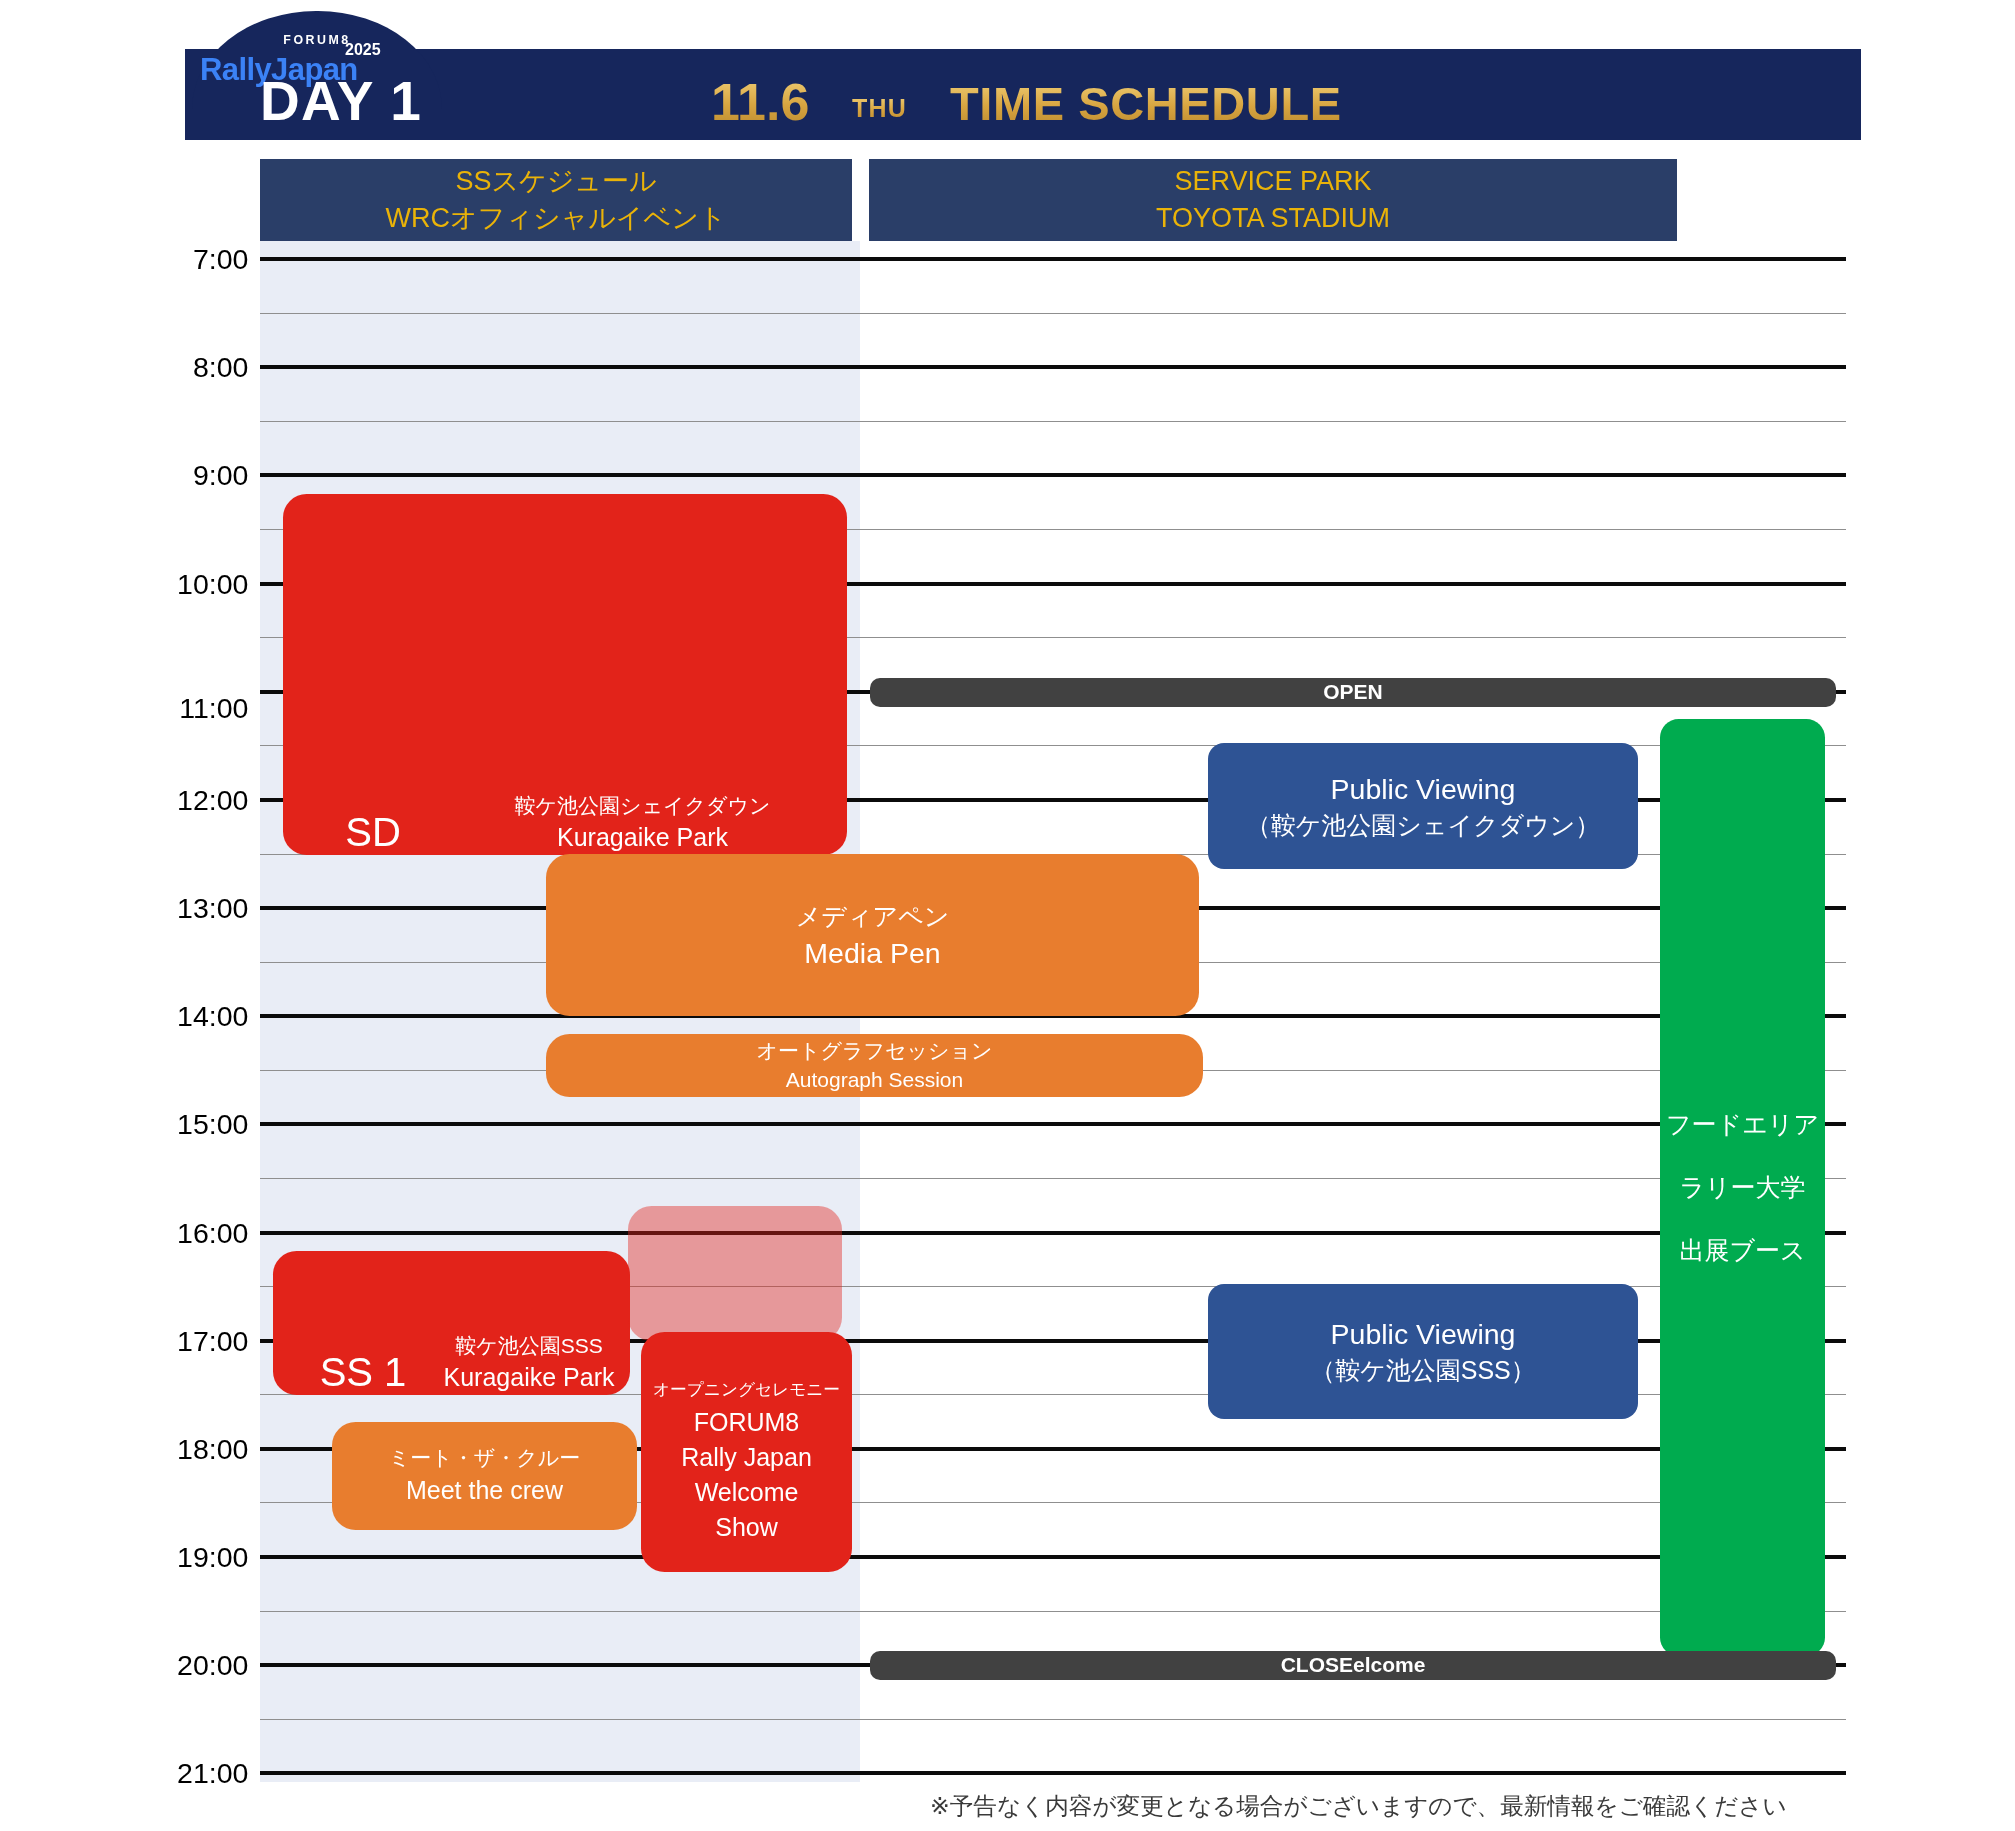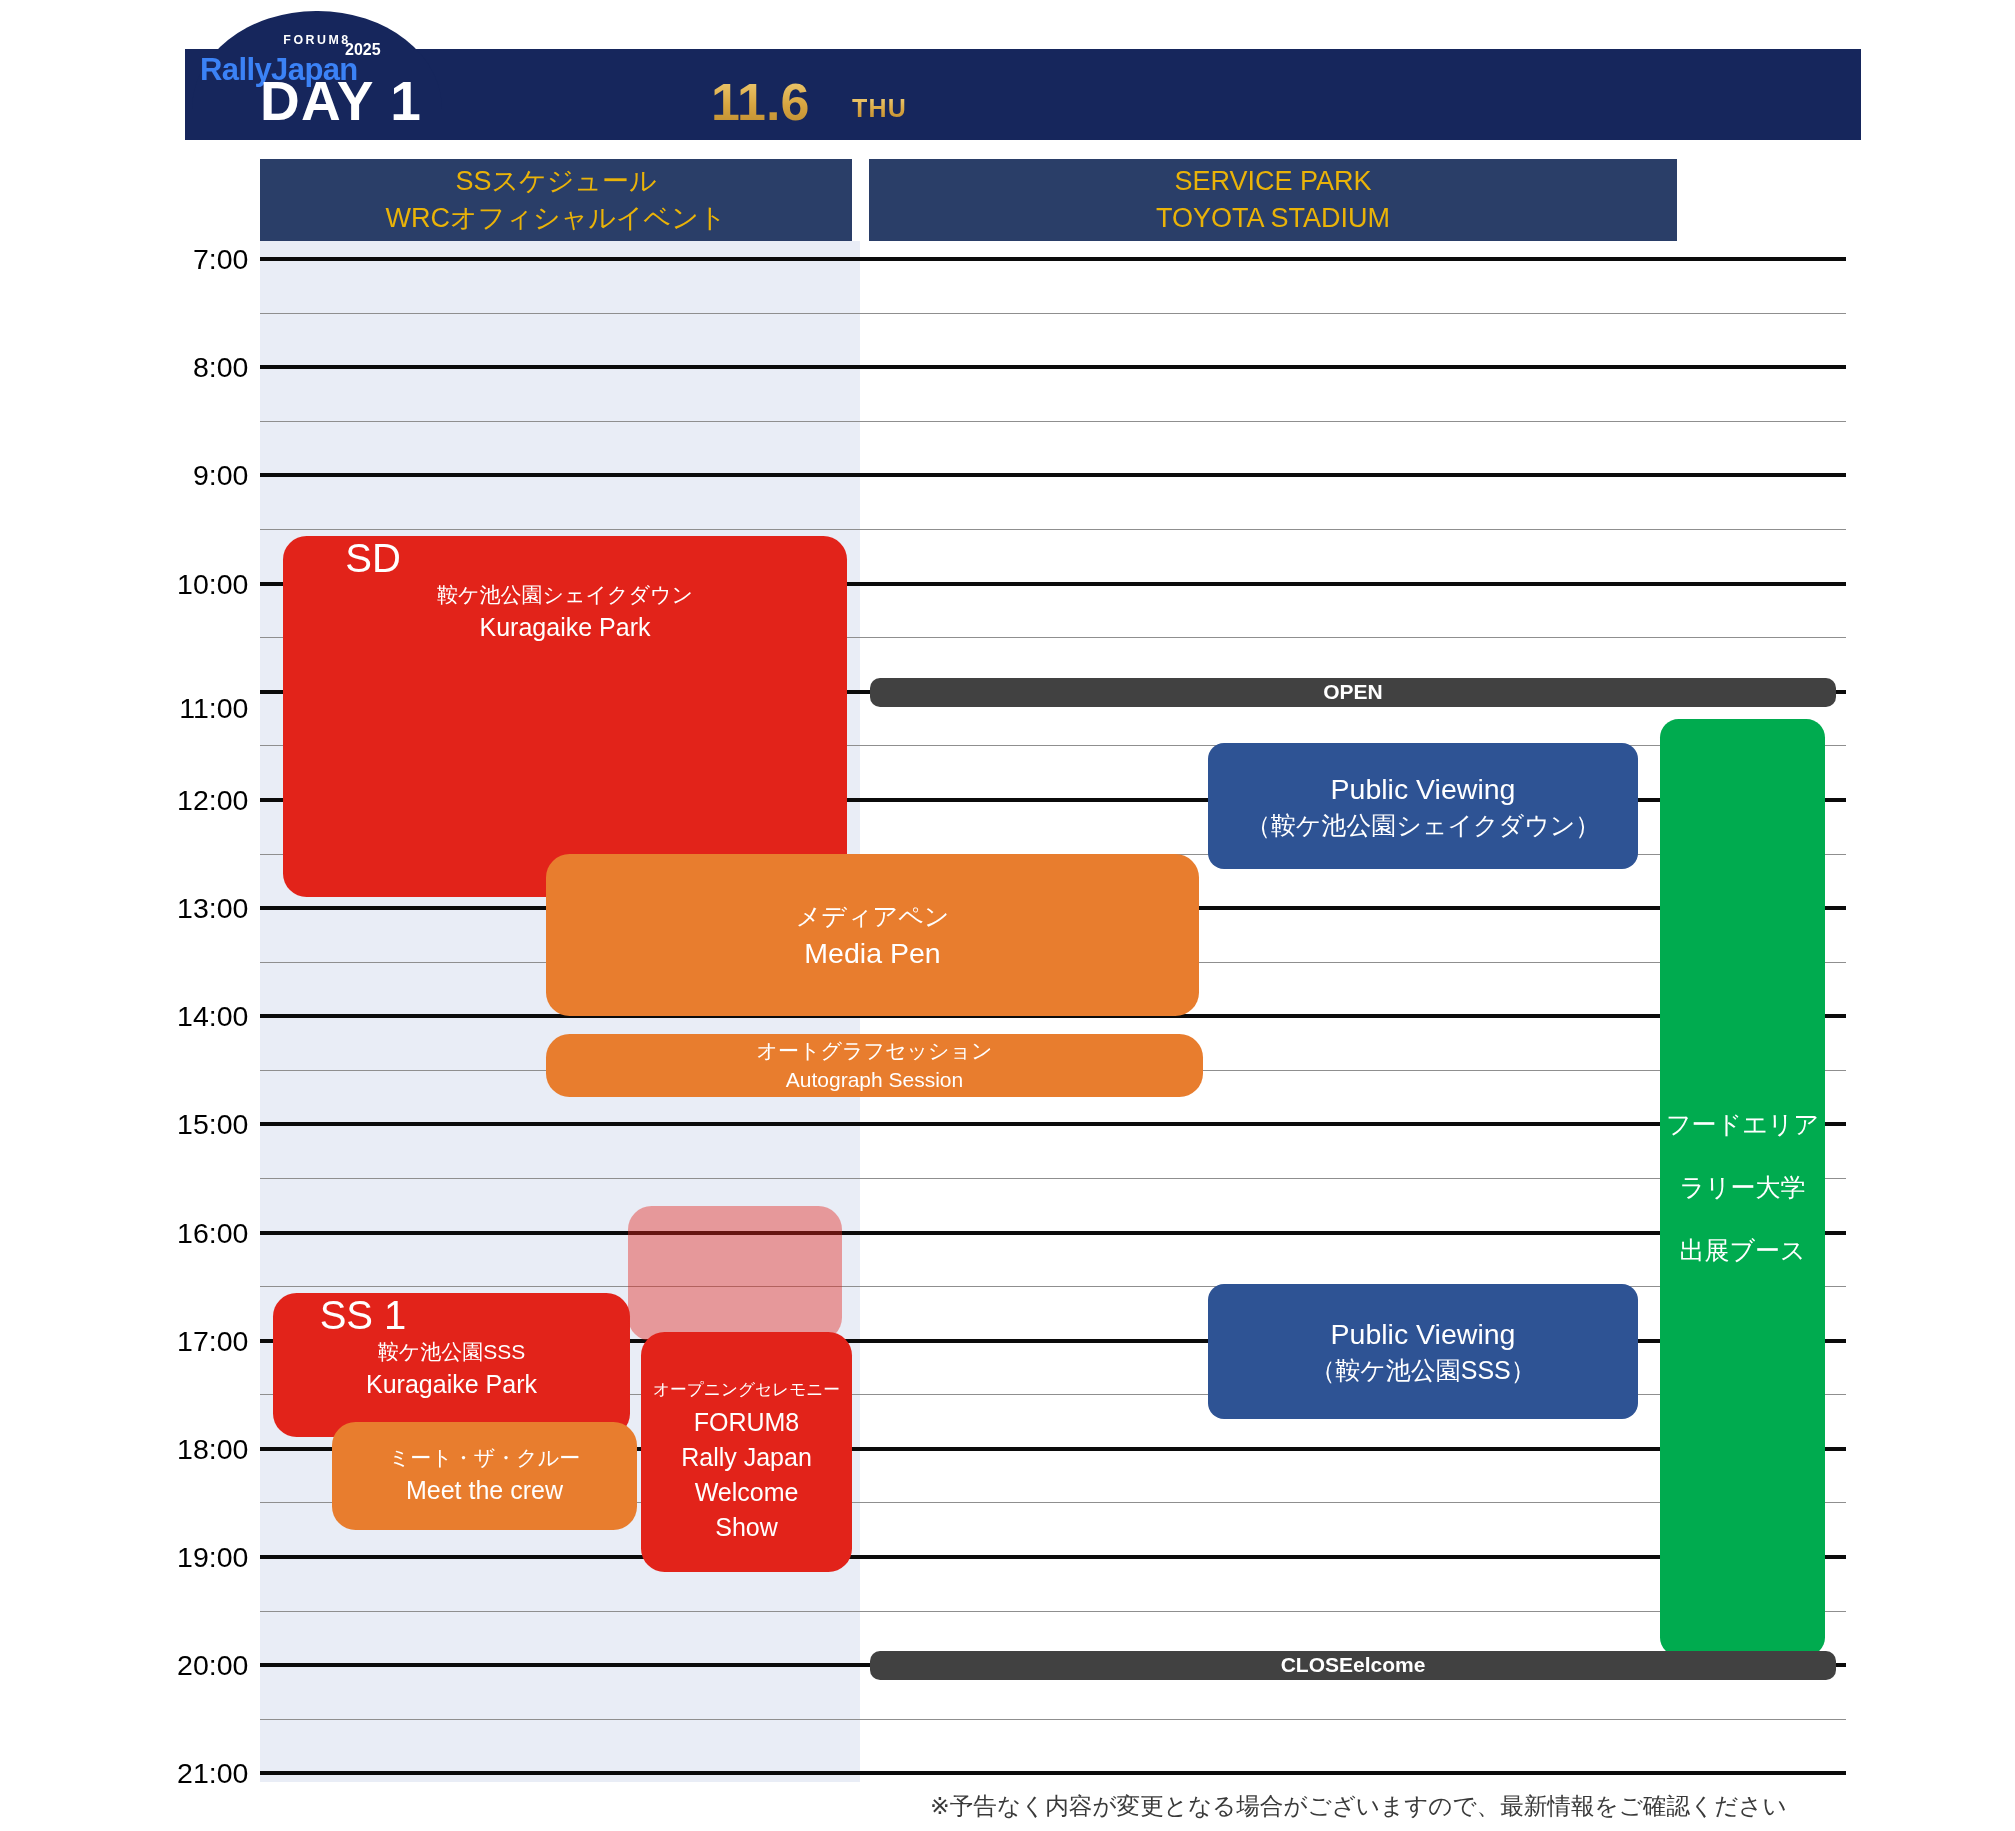--- a/index.html
+++ b/index.html
@@ -41,21 +41,21 @@
   
   .ev{position:absolute;color:#fff;display:flex;box-sizing:border-box;}
   .ev-red{background:#e2231a;border-radius:23.6px;}
   .ev-orange{background:#e87d2e;border-radius:23.6px;}
   .ev-blue{background:#2e5394;border-radius:16px;margin-top:24px;}
   .ev-green{background:#00ab4f;border-radius:18.6px;}
   .ev-pink{background:rgba(226,35,26,0.42);border-radius:23.6px;}
   .ev-bar{background:#414141;border-radius:10px;}
   .ev-col{display:flex;flex-direction:column;justify-content:center;align-items:center;
           width:100%;text-align:center;}
-  .ev-row{flex-direction:column;align-items:flex-start;margin-top:42px;}
+  .ev-row{flex-direction:row;align-items:flex-end;}
   .big-label{font-size:40px;font-weight:400;width:130px;text-align:center;flex:0 0 auto;
              margin-left:25px;}
   .bl-lg{font-size:28.5px;line-height:38px;}
   .bl-md{font-size:25px;line-height:35px;}
   .bl-sm{font-size:21px;line-height:28.5px;}
   .bl-xs{font-size:16.7px;line-height:30px;}
   .bl-sp{font-size:25px;line-height:63px;}
   .bar-text{font-size:21px;font-weight:700;width:100%;text-align:center;}
   .bar-text .rest{font-weight:600;}
 
@@ -69,20 +69,21 @@
 
   <div class="band"></div>
   <div class="plate">
     <div class="logo-brand">FORUM8</div>
     <div class="logo-year">2025</div>
     <div class="logo-name">RallyJapan</div>
   </div>
   <div class="day-label">DAY 1</div>
   <div class="date-num gold">11.6</div>
   <div class="date-dow gold">THU</div>
+  <div class="sched-title gold">TIME SCHEDULE</div>
 
   <div class="colhead left">
     <div>SSスケジュール</div>
     <div>WRCオフィシャルイベント</div>
   </div>
   <div class="colhead right">
     <div>SERVICE PARK</div>
     <div>TOYOTA STADIUM</div>
   </div>
 

